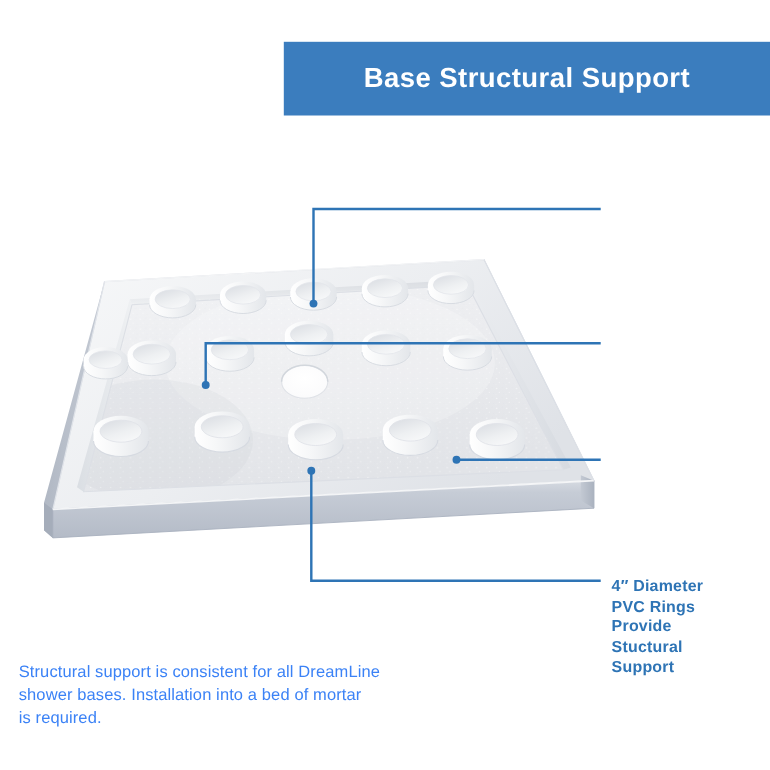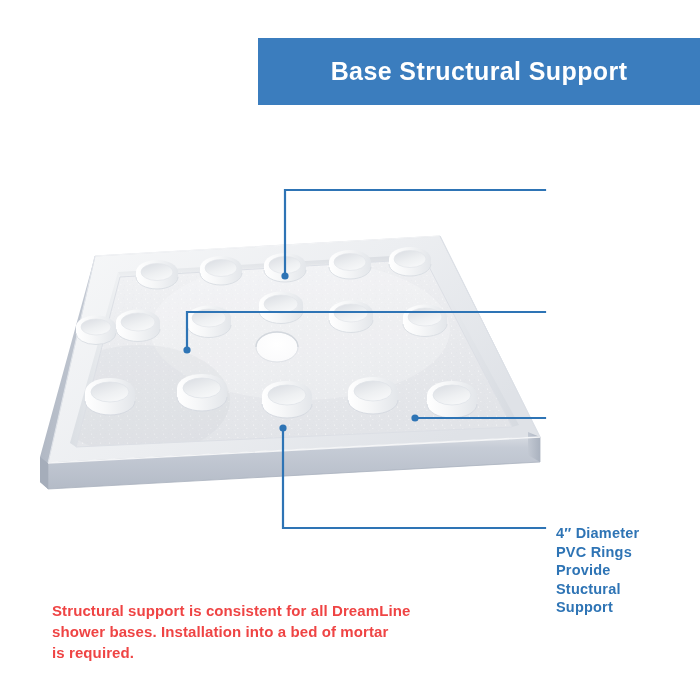--- a/index.html
+++ b/index.html
@@ -57,26 +57,26 @@
     font-family: "Liberation Sans", sans-serif;
   }
   .callout-smart      { left: 556px; top: 172px; width: 144px; }
   .callout-opening    { left: 556px; top: 249px; width: 144px; }
   .callout-fiberglass { left: 556px; top: 400px; width: 144px; }
   .callout-pvc        { left: 556px; top: 480px; width: 144px; margin-top: 44px; }
 
   
   .caption {
     position: absolute;
-    left: 52px;
+    left: 17px;
     top: 600px;
     width: 470px;
-    color: #ef4444;
+    color: #3b82f6;
     font-size: 15px;
-    font-weight: bold;
+    font-weight: normal;
     line-height: 21px;
     letter-spacing: 0.1px;
     white-space: pre-line;
     font-family: "Liberation Sans", sans-serif;
   }
 
   
   #art {
     position: absolute;
     left: 0; top: 0;

